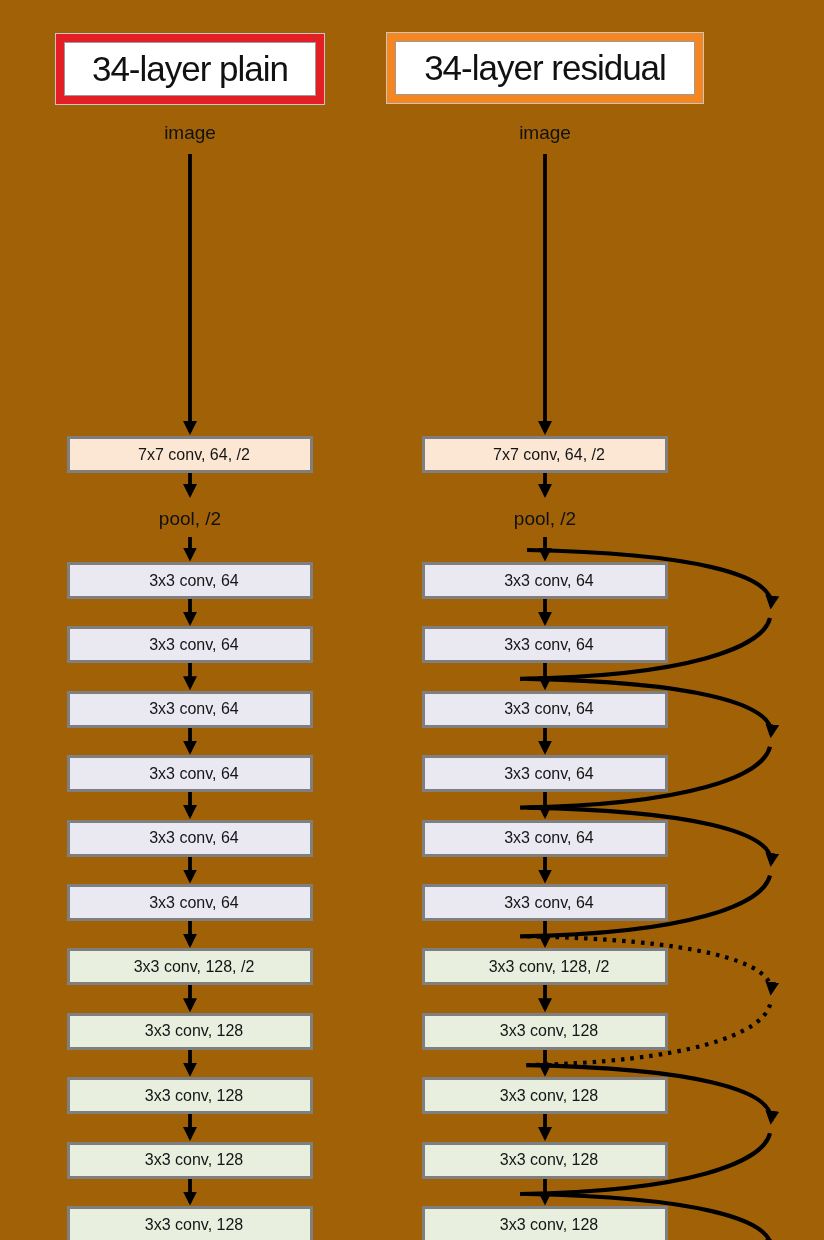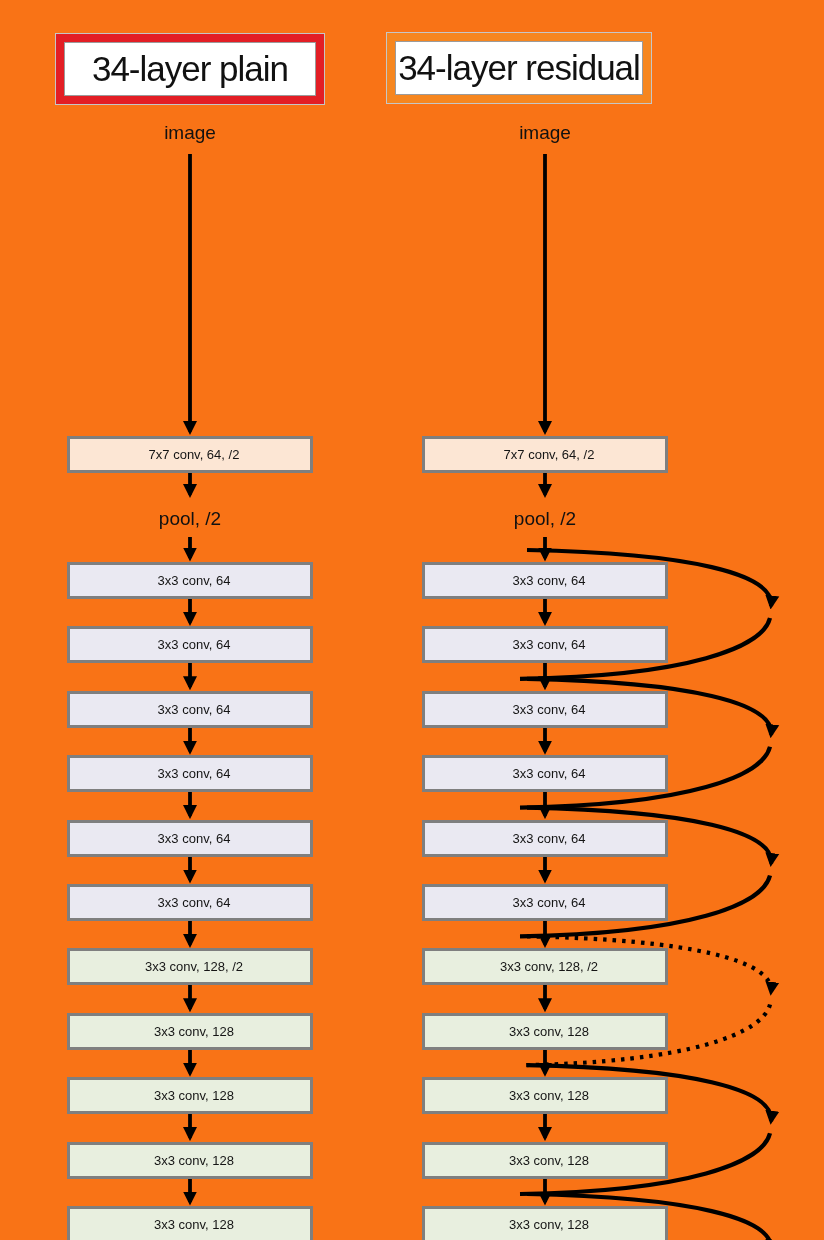--- a/index.html
+++ b/index.html
@@ -1,51 +1,51 @@
 <!DOCTYPE html>
 <html><head>
 <meta charset="utf-8">
 <style>
   html,body{margin:0;padding:0;background:#ffffff;}
   #stage{
     position:relative;
     width:824px;height:1240px;
     overflow:hidden;
-    background:#f97316;
+    background:#a16207;
     font-family:"Liberation Sans", sans-serif;
   }
   #links{position:absolute;left:0;top:0;width:824px;height:1240px;}
   .title-box{
     position:absolute;
     height:70px;
     box-sizing:border-box;
     background:#ffffff;
     border:8px solid #000;
     box-shadow:0 0 0 1px #c6c6c6, inset 0 0 0 1px #9b9b9b;
     display:flex;align-items:center;justify-content:center;
     font-size:35px;letter-spacing:-1px;color:#111;
     white-space:nowrap;
     z-index:3;
   }
   .title-plain{left:56px;top:34px;width:268px;}
-  .title-residual{left:387px;top:33px;width:264px;justify-content:center;}
+  .title-residual{left:387px;top:33px;width:316px;justify-content:center;}
   .flow-label{
     position:absolute;
     transform:translateX(-50%);
     font-size:19px;color:#111;
     line-height:30px;white-space:nowrap;
     z-index:3;background:transparent;
   }
   .layer-box{
     position:absolute;
     width:246px;height:37px;
     box-sizing:border-box;
     border:3px solid #7f7f7f;
     display:flex;align-items:center;justify-content:center;
-    font-size:13px;color:#151515;
+    font-size:16px;color:#151515;
     white-space:nowrap;
     z-index:2;
     padding-left:8px;
   }
 </style>
 </head>
 <body>
 
 <div id="stage">
 

